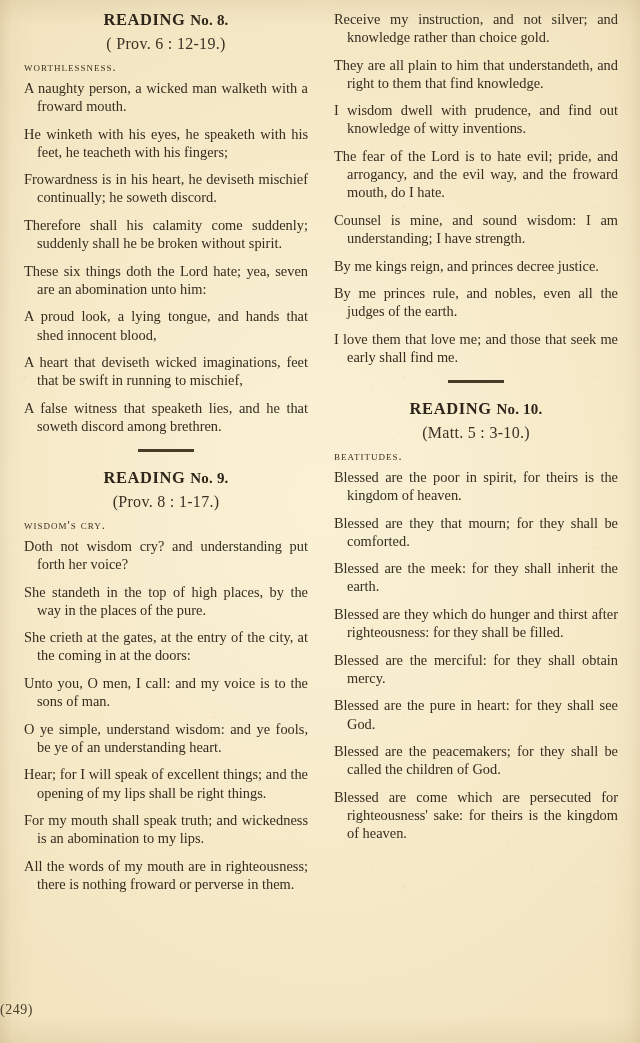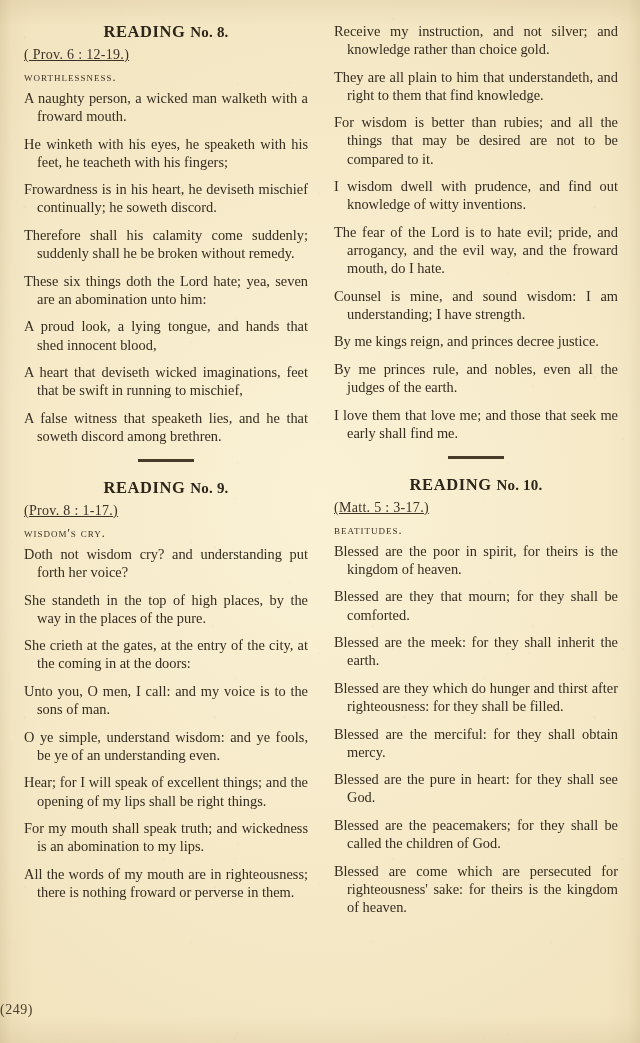--- a/index.html
+++ b/index.html
@@ -55,21 +55,21 @@
       radial-gradient(circle at 52% 84%, rgba(150,120,75,0.10) 0 1.2px, transparent 1.6px),
       radial-gradient(circle at 6%  71%, rgba(150,120,75,0.12) 0 1.0px, transparent 1.4px),
       radial-gradient(circle at 94% 77%, rgba(150,120,75,0.10) 0 1.1px, transparent 1.5px),
       radial-gradient(circle at 45% 33%, rgba(150,120,75,0.09) 0 1.0px, transparent 1.4px);
     background-size: 190px 170px, 230px 210px, 160px 240px, 270px 190px,
                      210px 230px, 180px 200px, 250px 180px, 200px 250px;
   }
 
   .columns {
     position: absolute;
-    top: 22px;
+    top: 10px;
     left: 24px;
     width: 594px;
     height: 968px;
     display: flex;
     gap: 26px;
   }
   .col {
     width: 284px;
     flex: 0 0 284px;
   }
@@ -81,25 +81,25 @@
     font-size: 16.5px;
     letter-spacing: 0.6px;
     margin: 0 0 5px 0;
     color: #2e261a;
   }
   .reading-head .no {
     font-size: 15px;
     letter-spacing: 0.2px;
   }
   .reference {
-    font-size: 14px;
+    text-align: center;
+    font-size: 16px;
     margin: 0 0 7px 0;
     letter-spacing: 0.3px;
     color: #3b3225;
-    text-decoration: underline;
   }
   .subtitle {
     text-align: left;
     font-size: 12.4px;
     font-variant: small-caps;
     text-transform: lowercase;
     letter-spacing: 1.0px;
     margin: 0 0 4px 0;
     color: #3b3225;
   }
@@ -151,71 +151,70 @@
         <div class="reading-head">
           <span>READING</span>
           <span class="no">No. 8.</span>
         </div>
         <div class="reference">( Prov. 6 : 12-19.)</div>
         <div class="subtitle">Worthlessness.</div>
 
         <p class="verse">A naughty person, a wicked man walketh with a froward mouth.</p>
         <p class="verse">He winketh with his eyes, he speaketh with his feet, he teacheth with his fingers;</p>
         <p class="verse">Frowardness is in his heart, he deviseth mischief continually; he soweth discord.</p>
-        <p class="verse">Therefore shall his calamity come suddenly; suddenly shall he be broken without remedy.</p>
+        <p class="verse">Therefore shall his calamity come suddenly; suddenly shall he be broken without spirit.</p>
         <p class="verse">These six things doth the Lord hate; yea, seven are an abomination unto him:</p>
         <p class="verse">A proud look, a lying tongue, and hands that shed innocent blood,</p>
         <p class="verse">A heart that deviseth wicked imaginations, feet that be swift in running to mischief,</p>
         <p class="verse">A false witness that speaketh lies, and he that soweth discord among brethren.</p>
       </div>
 
       <hr class="rule">
 
       <div class="block">
         <div class="reading-head">
           <span>READING</span>
           <span class="no">No. 9.</span>
         </div>
         <div class="reference">(Prov. 8 : 1-17.)</div>
         <div class="subtitle">Wisdom's Cry.</div>
 
         <p class="verse">Doth not wisdom cry? and understanding put forth her voice?</p>
         <p class="verse">She standeth in the top of high places, by the way in the places of the pure.</p>
         <p class="verse">She crieth at the gates, at the entry of the city, at the coming in at the doors:</p>
         <p class="verse">Unto you, O men, I call: and my voice is to the sons of man.</p>
-        <p class="verse">O ye simple, understand wisdom: and ye fools, be ye of an understanding even.</p>
+        <p class="verse">O ye simple, understand wisdom: and ye fools, be ye of an understanding heart.</p>
         <p class="verse">Hear; for I will speak of excellent things; and the opening of my lips shall be right things.</p>
         <p class="verse">For my mouth shall speak truth; and wickedness is an abomination to my lips.</p>
         <p class="verse">All the words of my mouth are in righteousness; there is nothing froward or perverse in them.</p>
       </div>
 
     </div>
 
     <div class="col">
 
       <div class="block">
         <p class="verse">Receive my instruction, and not silver; and knowledge rather than choice gold.</p>
         <p class="verse">They are all plain to him that understandeth, and right to them that find knowledge.</p>
-        <p class="verse">For wisdom is better than rubies; and all the things that may be desired are not to be compared to it.</p>
         <p class="verse">I wisdom dwell with prudence, and find out knowledge of witty inventions.</p>
         <p class="verse">The fear of the Lord is to hate evil; pride, and arrogancy, and the evil way, and the froward mouth, do I hate.</p>
         <p class="verse">Counsel is mine, and sound wisdom: I am understanding; I have strength.</p>
         <p class="verse">By me kings reign, and princes decree justice.</p>
         <p class="verse">By me princes rule, and nobles, even all the judges of the earth.</p>
         <p class="verse">I love them that love me; and those that seek me early shall find me.</p>
       </div>
 
       <hr class="rule">
 
       <div class="block">
         <div class="reading-head">
           <span>READING</span>
           <span class="no">No. 10.</span>
         </div>
-        <div class="reference">(Matt. 5 : 3-17.)</div>
+        <div class="reference">(Matt. 5 : 3-10.)</div>
         <div class="subtitle">Beatitudes.</div>
 
         <p class="verse">Blessed are the poor in spirit, for theirs is the kingdom of heaven.</p>
         <p class="verse">Blessed are they that mourn; for they shall be comforted.</p>
         <p class="verse">Blessed are the meek: for they shall inherit the earth.</p>
         <p class="verse">Blessed are they which do hunger and thirst after righteousness: for they shall be filled.</p>
         <p class="verse">Blessed are the merciful: for they shall obtain mercy.</p>
         <p class="verse">Blessed are the pure in heart: for they shall see God.</p>
         <p class="verse">Blessed are the peacemakers; for they shall be called the children of God.</p>
         <p class="verse">Blessed are come which are persecuted for righteousness' sake: for theirs is the kingdom of heaven.</p>

